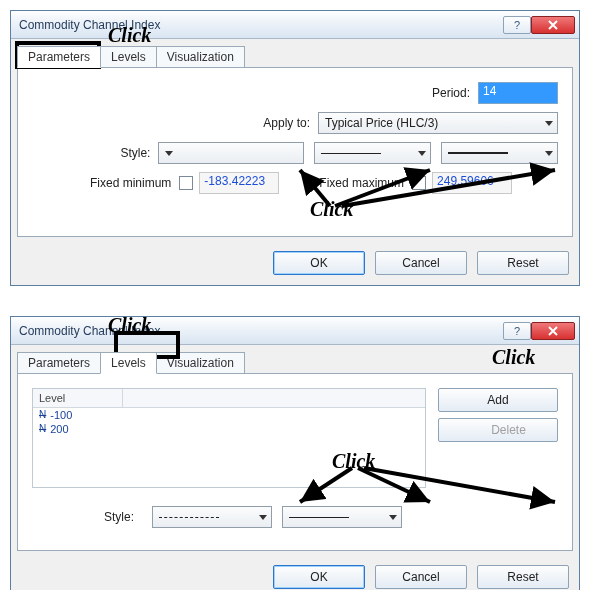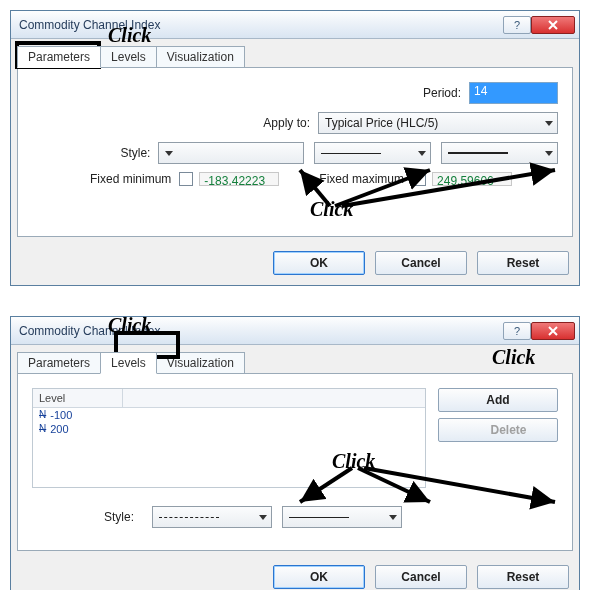--- a/index.html
+++ b/index.html
@@ -74,35 +74,35 @@
     border:1px solid #9aaab8;
     background:#fff;
     min-height: 170px;
     position:relative;
     padding:14px;
   }
   .row { display:flex; align-items:center; margin-bottom:8px; }
   .lbl { text-align:right; padding-right:8px; color:#222; }
   .nudge-right { justify-content: flex-end; }
   .input-num {
-    width:89px; height:22px;
+    width:80px; height:22px;
     border:1px solid #7ea6c9;
     padding:1px 4px;
     background:#fff;
     color:#1a4fc2;
   }
   .input-selected {
     background:#3399ff; color:#fff;
   }
   .input-disabled {
-    width:80px; height:14px;
+    width:80px; height:22px;
     border:1px solid #c8c8c8;
     padding:1px 4px;
     background:#f6f6f6;
-    color:#15803d;
+    color:#1d4ed8;
   }
   .dropdown {
     height:22px;
     border:1px solid #919da8;
     background:linear-gradient(to bottom,#fbfcfd,#eaeef2);
     display:flex; align-items:center; justify-content:space-between;
     padding:0 4px 0 6px;
     color:#222;
     position:relative;
   }
@@ -124,21 +124,20 @@
     display:flex; justify-content:flex-end; padding:8px 10px 10px 0;
     gap:10px;
   }
   .btn {
     min-width:92px; height:24px;
     border:1px solid #8fa3b7;
     background:linear-gradient(to bottom,#fdfdfd,#e4ecf5);
     border-radius:2px;
     display:flex;align-items:center;justify-content:center;
     color:#222;
-    font-weight:bold;
   }
   .btn-primary {
     border:1px solid #2b75cf;
     box-shadow: 0 0 0 1px #9fd1ff inset;
   }
   .btn-disabled { color:#a0a0a0;padding-left:21px; }
   .level-table {
     border:1px solid #c0cad3;
     background:#fff;
     height:100px;
@@ -174,21 +173,21 @@
     <div class="tab">Visualization</div>
   </div>
   <div class="tabpanel">
     <div class="row nudge-right">
       <span class="lbl">Period:</span>
       <span class="input-num input-selected">14</span>
     </div>
     <div class="row nudge-right">
       <span class="lbl">Apply to:</span>
       <div class="dropdown" style="width:240px">
-        <span>Typical Price (HLC/5)</span>
+        <span>Typical Price (HLC/3)</span>
         <span class="arrow"></span>
       </div>
     </div>
     <div class="row">
       <span class="lbl" style="width:130px">Style:</span>
       <div class="dropdown" style="width:150px">
         <span class="arrow"></span>
       </div>
       <div class="dropdown" style="width:120px;margin-left:10px">
         <span class="line-sample"></span>

